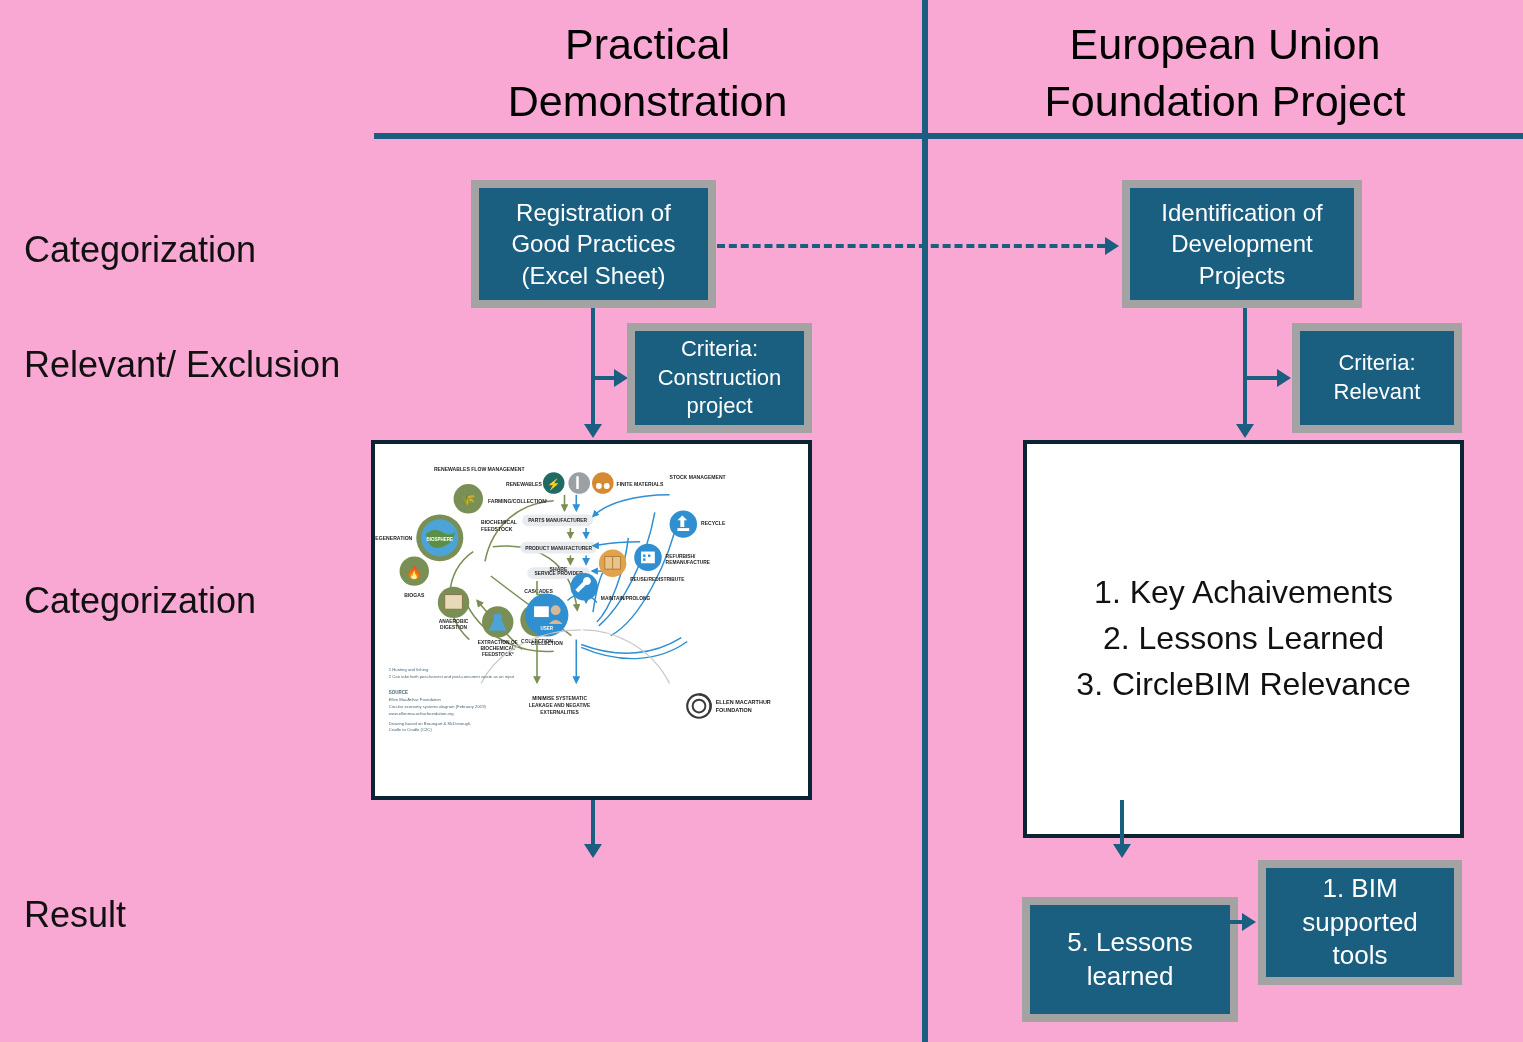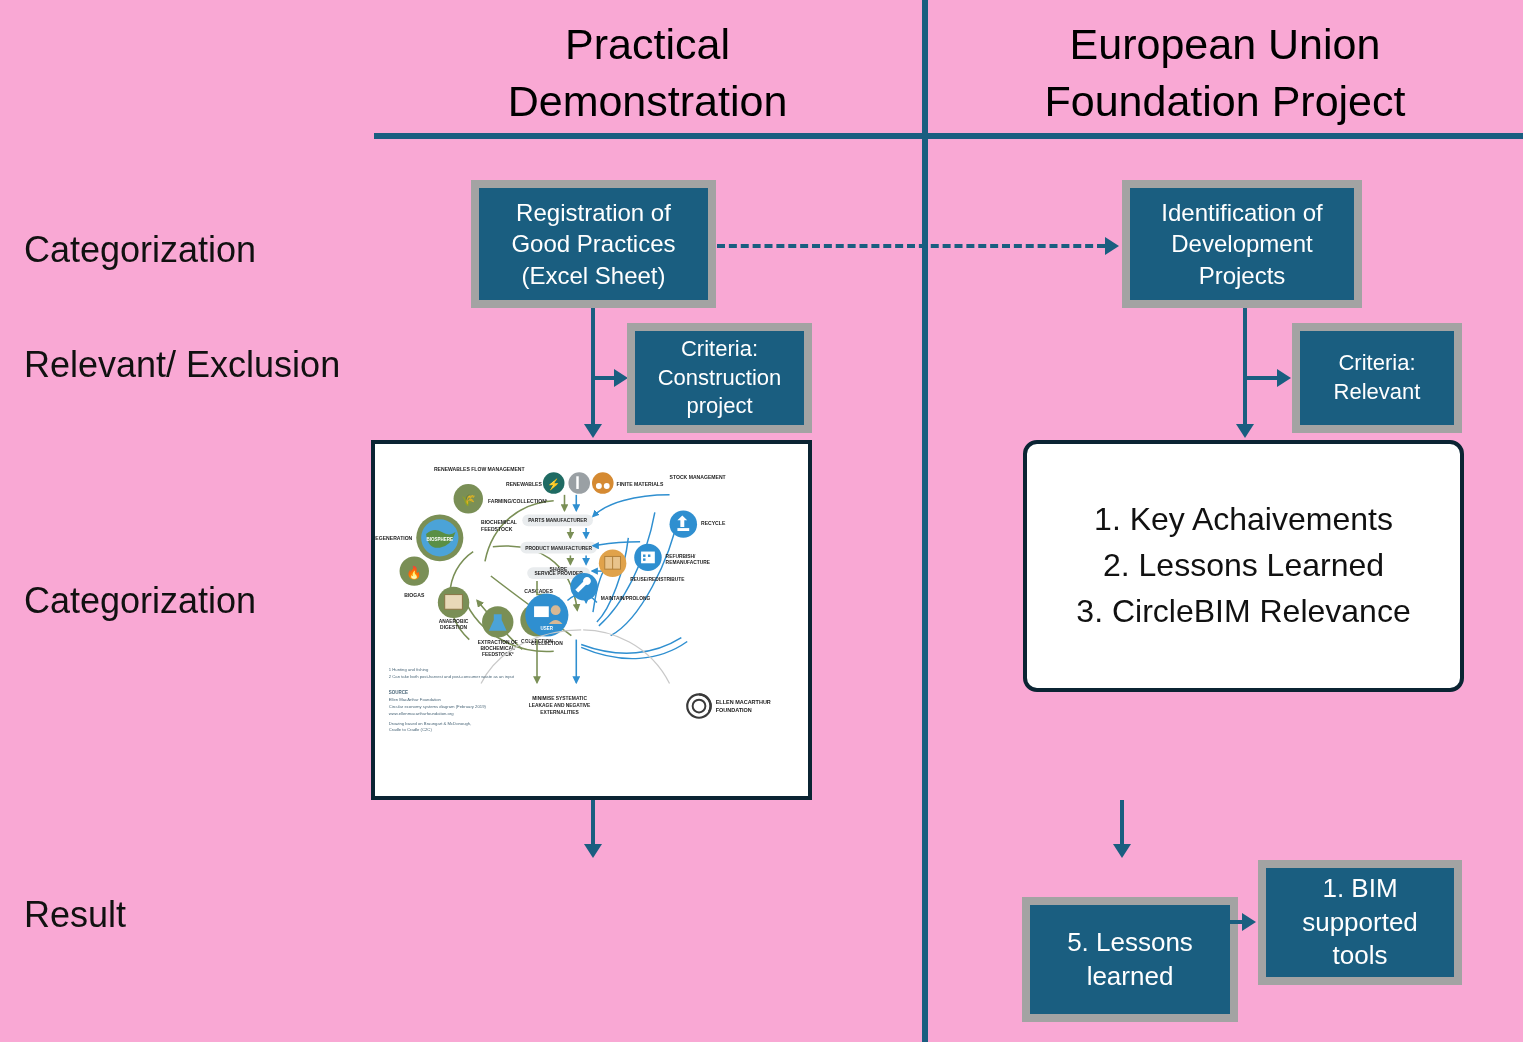--- a/index.html
+++ b/index.html
@@ -83,22 +83,22 @@
   #box-bim           { left: 1258px; top: 860px; width: 204px; height: 125px; font-size: 26px; }
 
   
   .panel {
     position: absolute;
     background: #ffffff;
     border: 4px solid #0b2433;
     box-sizing: border-box;
   }
   #panel-butterfly { left: 371px;  top: 440px; width: 441px; height: 360px; }
-  #panel-steps     { left: 1023px; top: 440px; width: 441px; height: 252px;
-                     display: flex; align-items: center; justify-content: center; border-radius: 14px; }
+  #panel-steps     { left: 1023px; top: 440px; width: 441px; height: 398px;
+                     display: flex; align-items: center; justify-content: center; }
   #steps-text {
     font-size: 32px;
     line-height: 1.43;
     color: #111111;
     text-align: center;
     white-space: pre-line;
   }
 
   
   .conn {

